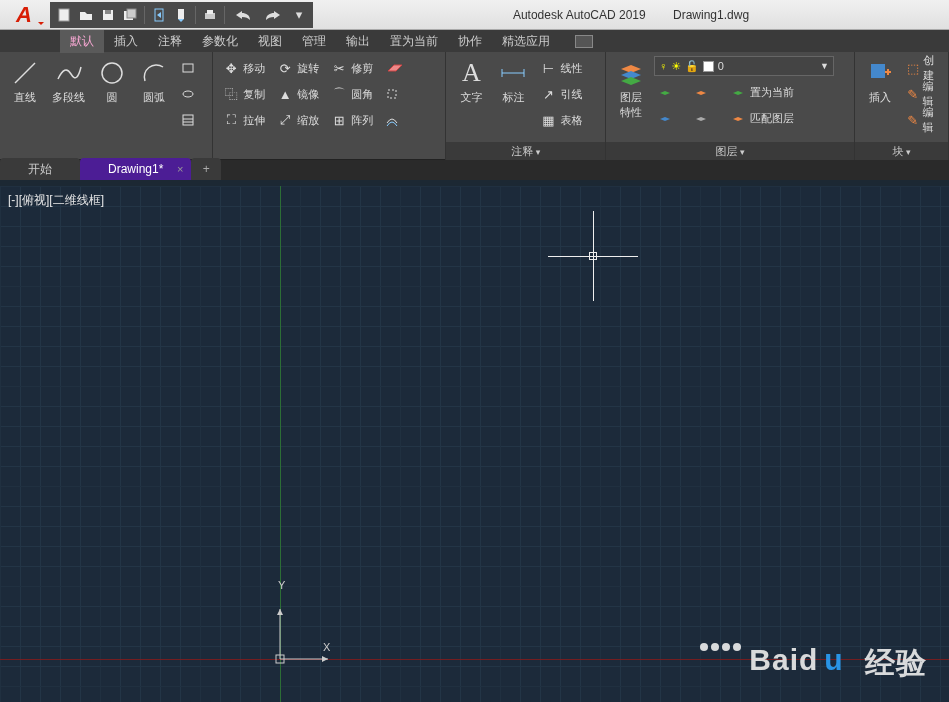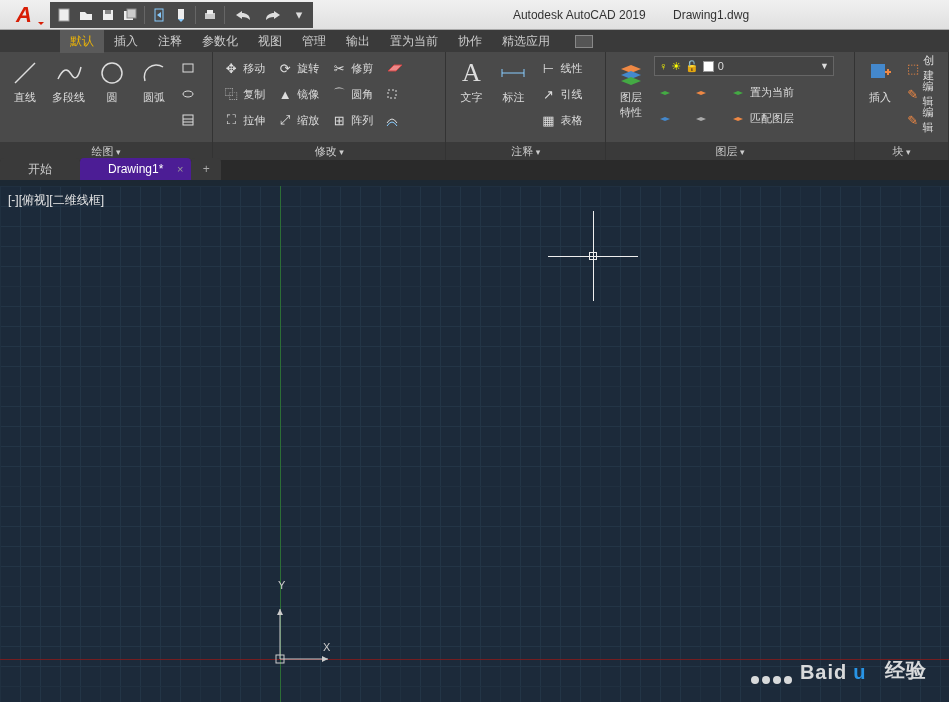--- a/index.html
+++ b/index.html
@@ -7,21 +7,21 @@
 .titlebar{height:30px;background:linear-gradient(#f0f0f0,#e0e0e0);display:flex;align-items:center;border-bottom:1px solid #aaa}
 .app-logo{width:48px;height:30px;display:flex;align-items:center;justify-content:center;color:#d81e05;font-weight:bold;font-size:22px;font-style:italic;position:relative}
 .app-logo::after{content:"";position:absolute;right:4px;top:22px;width:0;height:0;border-left:3px solid transparent;border-right:3px solid transparent;border-top:3px solid #d81e05}
 .qat{display:flex;background:#4a4a4a;height:26px;align-items:center;gap:2px;padding:0 4px;margin-left:2px}
 .qat-btn{width:20px;height:20px;display:flex;align-items:center;justify-content:center;color:#ddd;cursor:pointer;font-size:13px}
 .qat-sep{width:1px;height:18px;background:#666;margin:0 2px}
 .title-center{flex:1;text-align:center;color:#333;font-size:12px}
 .title-center span{margin:0 12px}
 .menubar{height:22px;background:#3a3a3a;display:flex;align-items:center;padding-left:60px;gap:0}
 .menu-item{padding:3px 10px;color:#ccc;font-size:12px;cursor:pointer}
-.menu-item.active{background:#5a5a5a;color:#eab308}
+.menu-item.active{background:#5a5a5a;color:#f9a8d4}
 .menu-dd{margin-left:15px;width:18px;height:13px;border:1px solid #888;background:#555;cursor:pointer}
 .ribbon{height:108px;background:#4a4a4a;display:flex;border-bottom:1px solid #222}
 .panel{border-right:1px solid #333;display:flex;flex-direction:column;height:108px}
 .panel-body{flex:1;display:flex;align-items:flex-start;padding:4px 6px;gap:4px}
 .panel-title{height:18px;background:#3a3a3a;color:#ccc;font-size:11px;text-align:center;line-height:18px;cursor:pointer}
 .panel-title::after{content:" ▾";font-size:9px}
 .big-btn{display:flex;flex-direction:column;align-items:center;gap:2px;padding:2px 4px;cursor:pointer;color:#ddd;font-size:11px}
 .big-icon{width:30px;height:30px;display:flex;align-items:center;justify-content:center}
 .btn-stack{display:flex;flex-direction:column;gap:2px}
 .sm-btn{display:flex;align-items:center;gap:4px;padding:2px 4px;cursor:pointer;color:#ddd;font-size:11px;height:24px}
@@ -42,21 +42,21 @@
 .xaxis{position:absolute;top:473px;left:0;right:0;height:1px;background:#8b1a1a;opacity:.8}
 .ucs{position:absolute;left:268px;top:413px;color:#ccc;font-size:11px}
 .ucs-y{position:absolute;left:10px;top:-20px}
 .ucs-x{position:absolute;left:55px;top:42px}
 .ucs svg{overflow:visible}
 .cursor{position:absolute;left:548px;top:40px}
 .cursor .h{position:absolute;width:90px;height:1px;background:#eee;top:30px;left:0}
 .cursor .v{position:absolute;height:90px;width:1px;background:#eee;left:45px;top:-15px}
 .cursor .box{position:absolute;width:8px;height:8px;border:1px solid #eee;left:41px;top:26px}
 .watermark{position:absolute;right:22px;bottom:18px;text-align:right;color:#e9e9e9;opacity:.92}
-.wm-main{font-size:20px;font-weight:bold;letter-spacing:1px;display:flex;align-items:flex-end;justify-content:flex-end;gap:6px}
+.wm-main{font-size:30px;font-weight:bold;letter-spacing:1px;display:flex;align-items:flex-start;justify-content:flex-end;gap:6px}
 .wm-paw{display:flex;gap:3px;margin-right:2px}
 .wm-paw i{width:8px;height:8px;background:#e9e9e9;border-radius:50%;display:inline-block}
 .wm-sub{font-size:15px;margin-top:2px}
 svg{display:block}
 </style>
 </head>
 <body>
 
 <div class="titlebar">
   <div class="app-logo">A</div>
@@ -185,21 +185,20 @@
           </div>
         <div class="sm-btn">
             <svg width="14" height="14">
               <rect x="2" y="2" width="10" height="10" fill="none" stroke="#ddd"></rect>
               <line x1="2" y1="6" x2="12" y2="6" stroke="#ddd"></line>
               <line x1="2" y1="9" x2="12" y2="9" stroke="#ddd"></line>
             </svg>
           </div>
       </div>
     </div>
-    <div class="panel-title">绘图</div>
   </div>
 
   <div class="panel" style="width:234px">
     <div class="panel-body">
       <div class="btn-stack">
         <div class="sm-btn">
             <span class="sm-icon">✥</span>
             <span>移动</span>
           </div>
         <div class="sm-btn">
@@ -251,21 +250,20 @@
             </svg>
           </div>
         <div class="sm-btn">
             <svg width="14" height="14">
               <path d="M2 10 Q7 2 12 10" fill="none" stroke="#ddd"></path>
               <path d="M2 13 Q7 5 12 13" fill="none" stroke="#8cf"></path>
             </svg>
           </div>
       </div>
     </div>
-    <div class="panel-title">修改</div>
   </div>
 
   <div class="panel" style="width:160px">
     <div class="panel-body">
       <div class="big-btn">
           <div class="big-icon" style="font-size:26px;font-family:serif;color:#ddd">A</div>
           <span>文字</span>
         </div>
       <div class="big-btn">
           <div class="big-icon">

